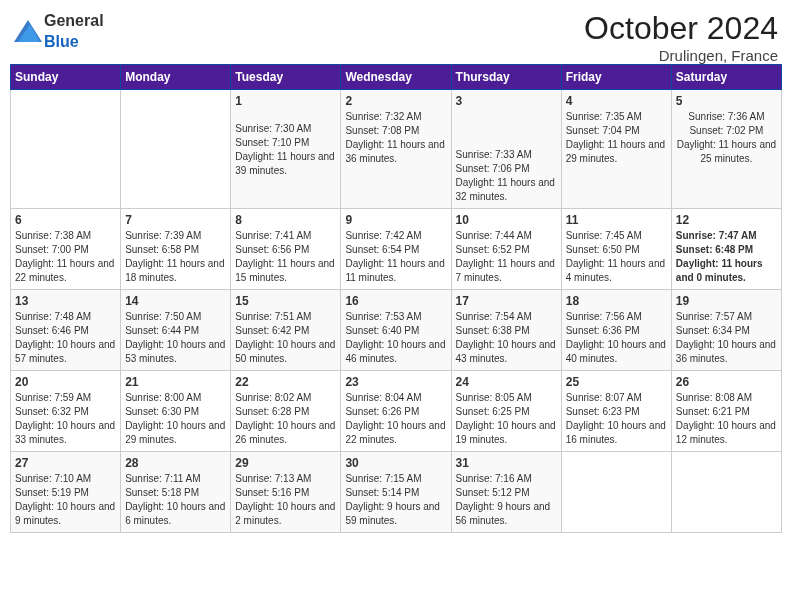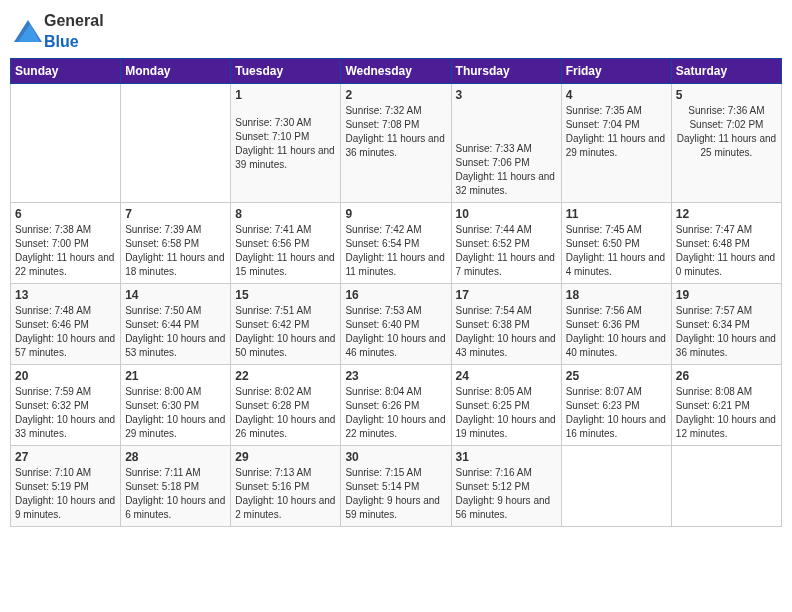--- a/index.html
+++ b/index.html
@@ -7,21 +7,20 @@
       font-family: Arial, sans-serif;
       background: #fff;
       width: 792px;
       min-height: 612px;
       padding: 10px;
     }
     .header {
       display: flex;
       justify-content: space-between;
       align-items: flex-start;
-      margin-bottom: 6px;
       padding: 0 4px;
     }
     .logo {
       display: flex;
       align-items: center;
       font-size: 18px;
       font-weight: bold;
       color: #1a1a2e;
     }
     .logo-general { color: #333; font-size: 16px; font-weight: bold; }
@@ -92,20 +91,24 @@
   <div class="logo">
     <svg class="logo-icon" viewBox="0 0 28 22" xmlns="http://www.w3.org/2000/svg">
       <polygon points="0,22 14,0 28,22" fill="#1565c0" opacity="0.85"></polygon>
       <polygon points="4,22 16,4 26,22" fill="#42a5f5" opacity="0.7"></polygon>
     </svg>
     <div>
       <span class="logo-general">General</span><br>
       <span class="logo-blue">Blue</span>
     </div>
   </div>
+  <div class="title-block">
+    <div class="month-title">October 2024</div>
+    <div class="location">Drulingen, France</div>
+  </div>
 </div>
 
 <table>
   <thead>
     <tr>
     <th>Sunday</th>
         <th>Monday</th>
         <th>Tuesday</th>
         <th>Wednesday</th>
         <th>Thursday</th>
@@ -180,21 +183,21 @@
 Daylight: 11 hours and 7 minutes.</div>
         </td>
         <td>
           <span class="day-number">11</span>
           <div class="day-info" style="white-space: pre-line;">Sunrise: 7:45 AM
 Sunset: 6:50 PM
 Daylight: 11 hours and 4 minutes.</div>
         </td>
         <td>
           <span class="day-number">12</span>
-          <div class="day-info" style="white-space: pre-line;">Sunrise: 7:47 AM
+          <div class="day-info" style="white-space: pre-line; font-weight: bold;">Sunrise: 7:47 AM
 Sunset: 6:48 PM
 Daylight: 11 hours and 0 minutes.</div>
         </td>
       </tr>
       <tr>
         <td>
           <span class="day-number">13</span>
           <div class="day-info" style="white-space: pre-line;">Sunrise: 7:48 AM
 Sunset: 6:46 PM
 Daylight: 10 hours and 57 minutes.</div>

